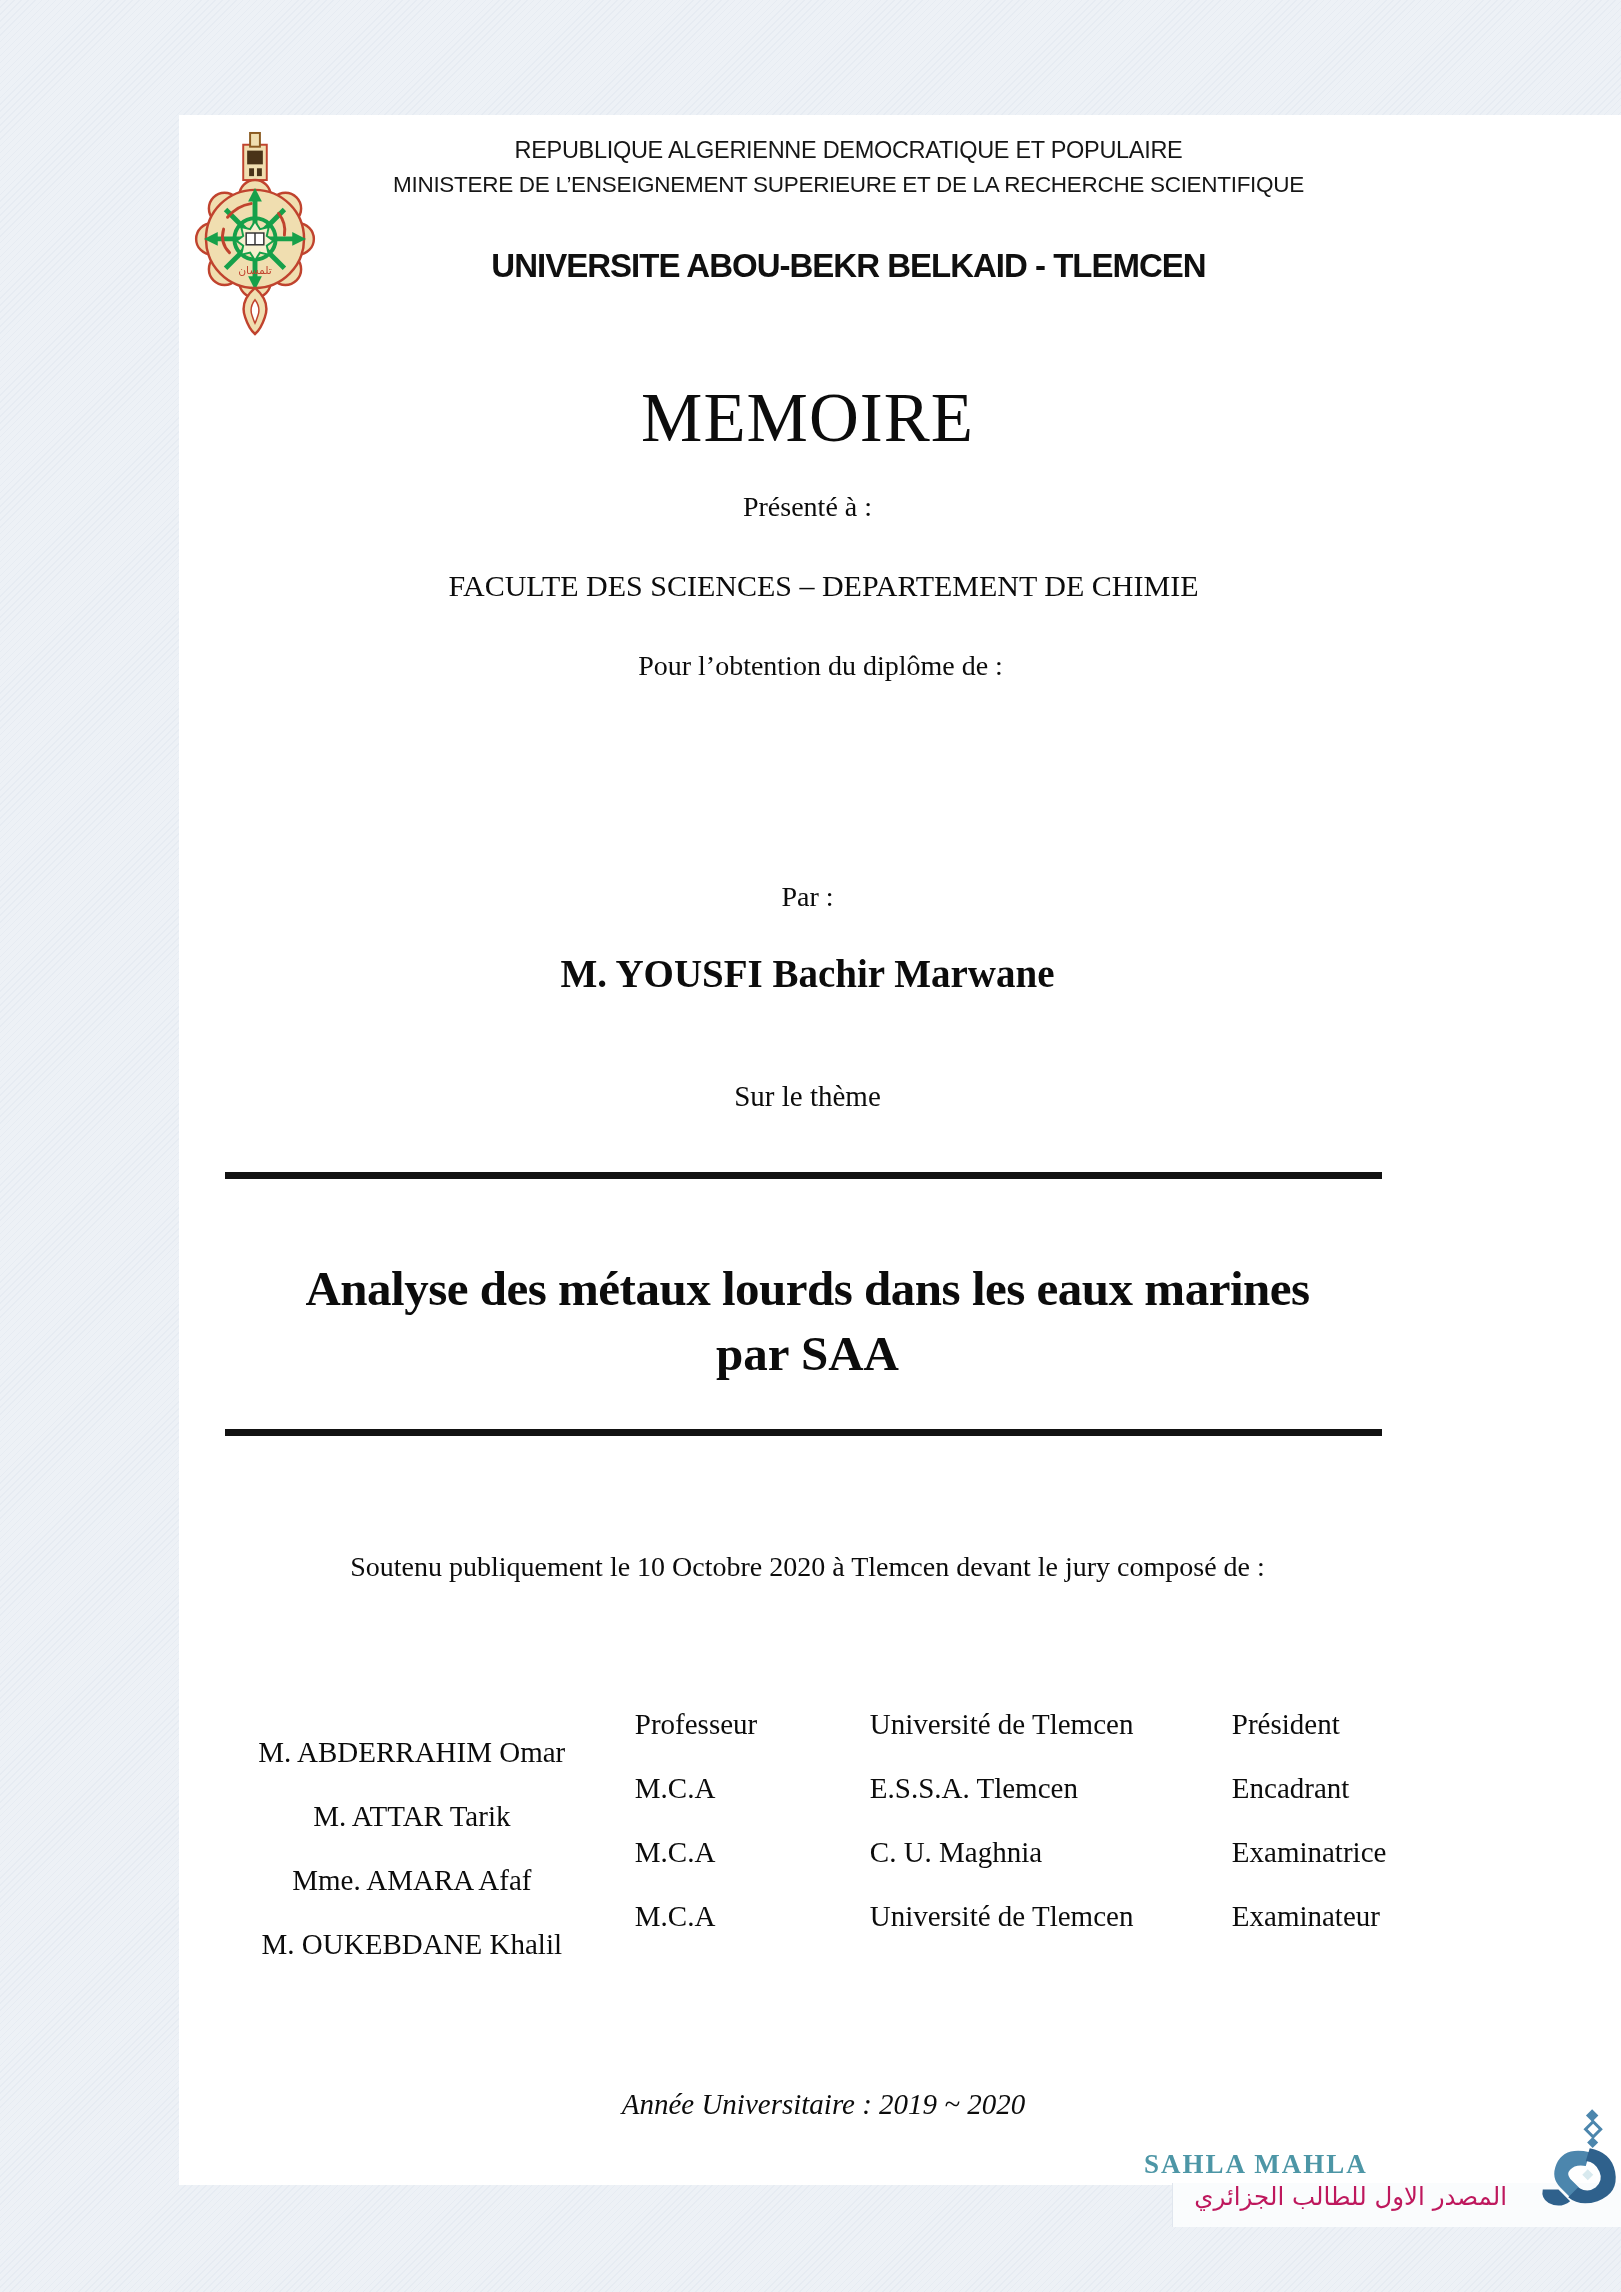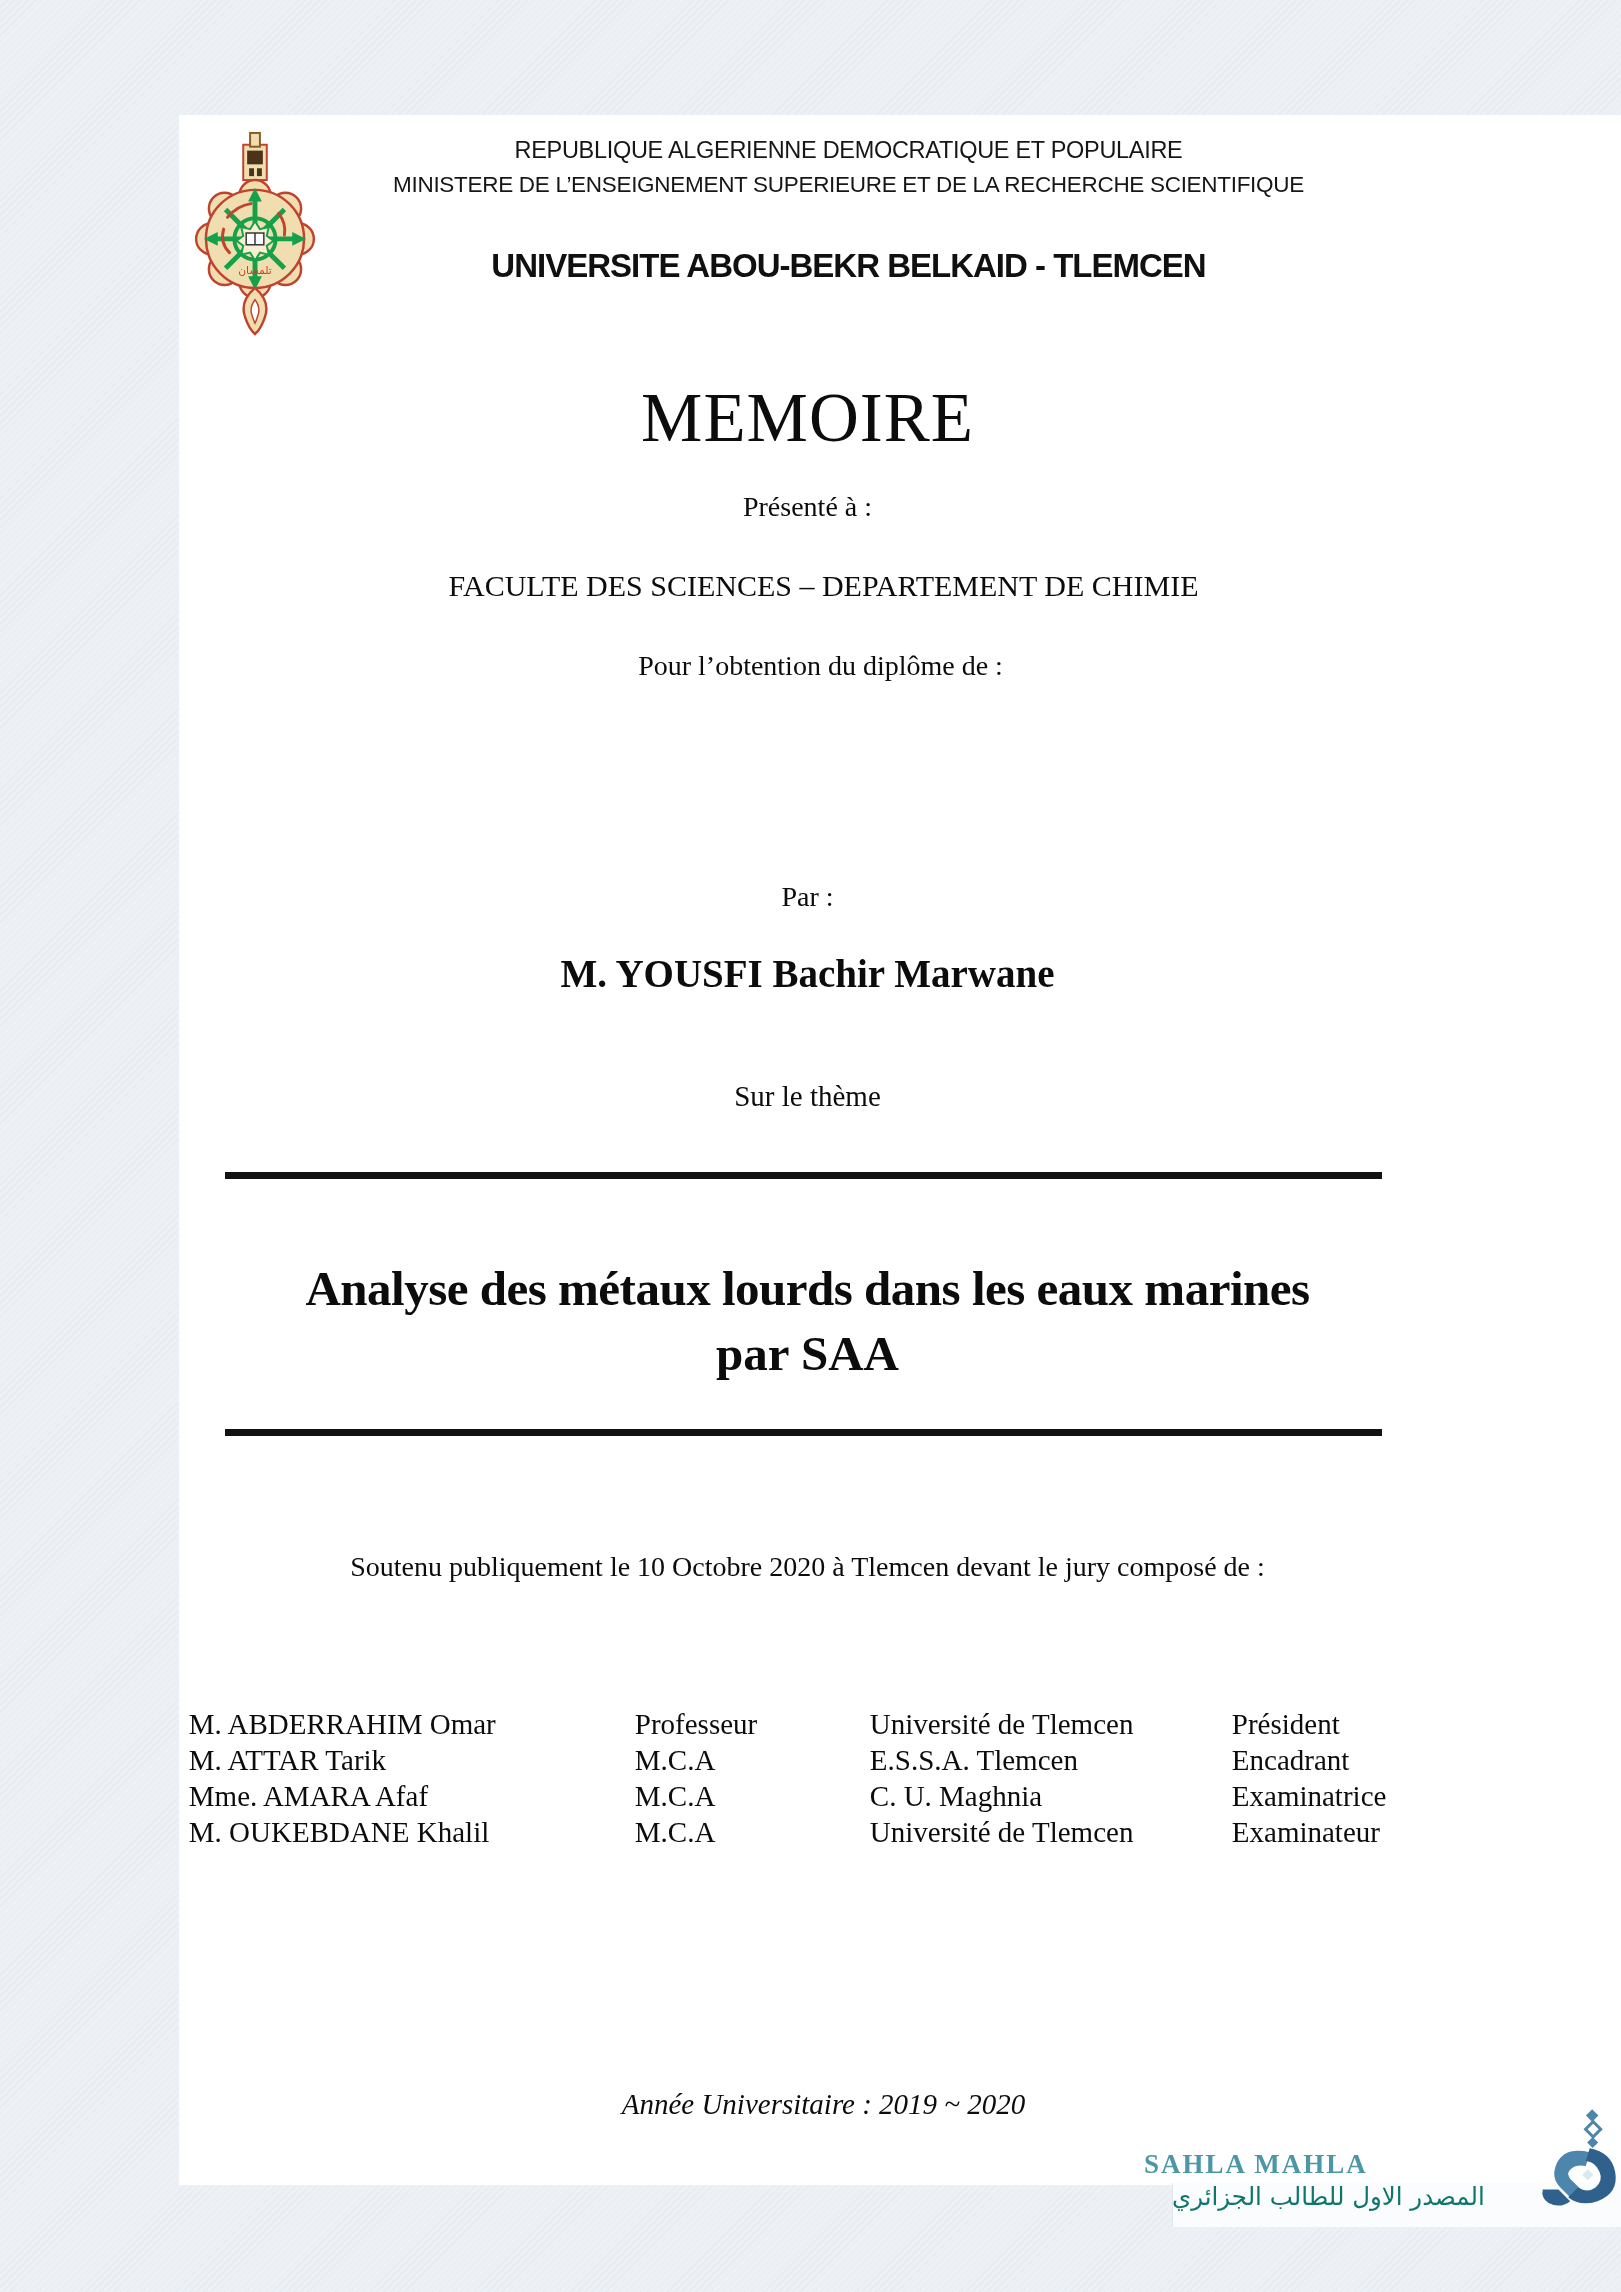--- a/index.html
+++ b/index.html
@@ -31,30 +31,30 @@
   .author{top:836px;font-size:39px;line-height:45px;font-weight:bold;}
   .theme{top:965px;font-size:29px;line-height:33px;}
   .rule{left:46px;width:1157px;height:6.9px;background:#121212;}
   .rule1{top:1057px;}
   .rule2{top:1314px;}
   .title1{top:1106px;font-size:49px;line-height:63px;font-weight:bold;letter-spacing:-0.5px;margin-top:36px;}
   .title2{top:1207px;font-size:49px;line-height:63px;font-weight:bold;}
   .defense{top:1433px;font-size:28px;line-height:37px;}
   
   .jury{left:9.8px;top:1591px;width:1274px;display:grid;grid-template-columns:446px 189px 408px 1fr;font-size:29px;line-height:36px;}
-  .jury .c1{text-align:left;}
+  .jury .c1{text-align:center;margin-top:28px;}
   .jury .c2{text-align:left;}
   .jury .c3{text-align:left;padding-left:46px;}
   .jury .c4{text-align:left;}
   .annee{top:1972px;font-size:29px;line-height:35px;font-style:italic;margin-left:16px;}
   
   .wm-box{left:1172px;top:2068px;width:449px;height:159px;background:#fafcfd;border-left:1px solid #e0e6ee;z-index:4;}
   .wm-box-mask{left:1172px;top:2068px;width:449px;height:115px;background:#ffffff;z-index:5;}
   .wm-brand{left:1144px;top:2143px;width:365px;text-align:left;font-size:27px;line-height:43px;font-weight:bold;letter-spacing:2px;color:#4d96a6;z-index:6;font-family:"Liberation Serif","DejaVu Serif",serif;}
-  .wm-tagline{left:1172px;top:2180px;width:335px;text-align:left;font-size:24.5px;line-height:33px;color:#0f766e;z-index:6;font-family:"DejaVu Sans",sans-serif;}
+  .wm-tagline{left:1172px;top:2180px;width:335px;text-align:right;font-size:24.5px;line-height:33px;color:#be185d;z-index:6;font-family:"DejaVu Sans",sans-serif;}
   .wm-logo{left:1533px;top:2107px;width:88px;height:112px;z-index:6;}
   .emblem{left:14.7px;top:15.7px;width:122px;height:205px;}
 </style>
 </head>
 <body>
 
 <div class="page">
 
   <svg class="abs emblem" viewBox="0 0 124 209" xmlns="http://www.w3.org/2000/svg">
 

